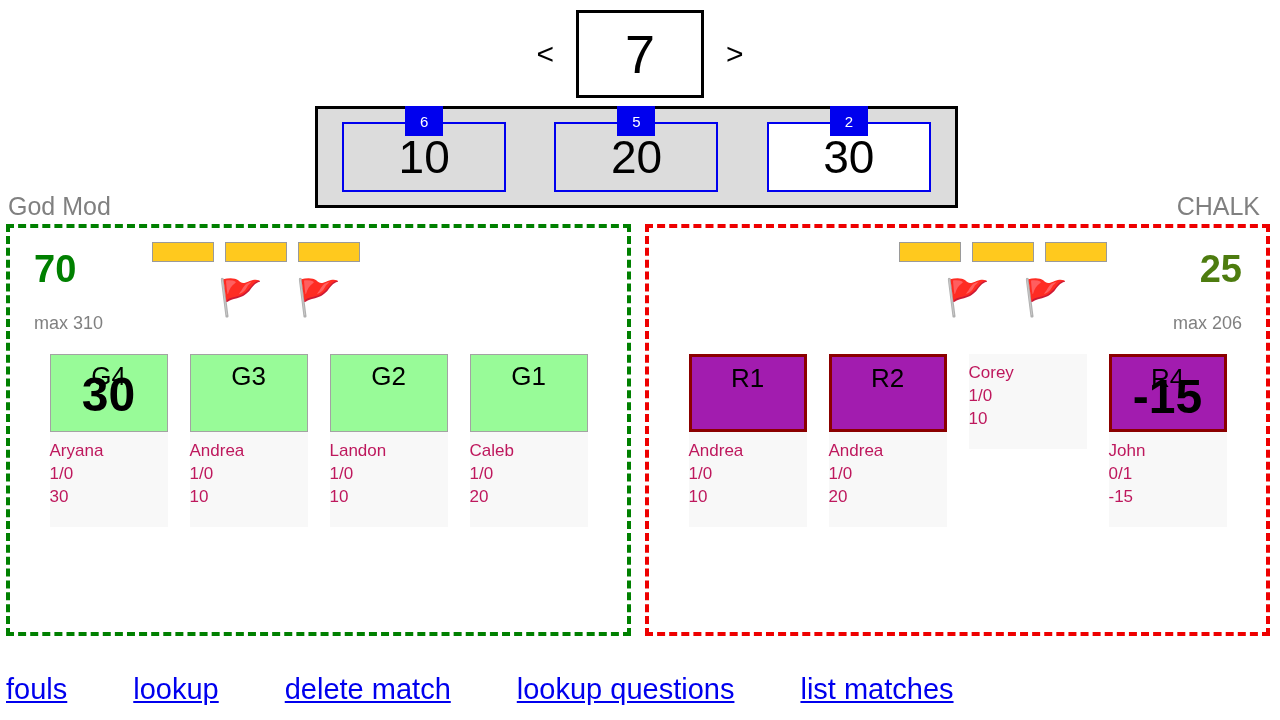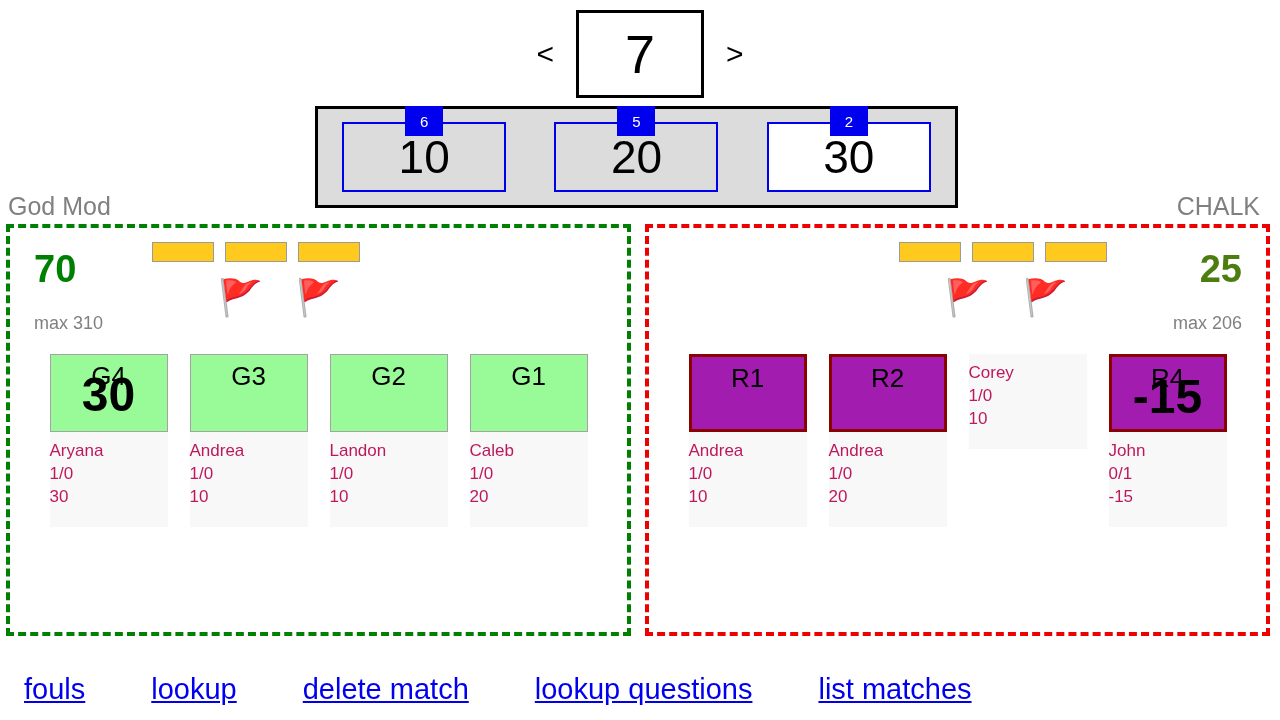--- a/index.html
+++ b/index.html
@@ -110,21 +110,21 @@
   .pinfo{
     width:118px;background:#f8f8f8;
     padding:8px 0 18px;text-align:left;
     font-size:17px;color:#be185d;line-height:1.35;
   }
 
   
   .links{
     position:absolute;left:0;top:675px;width:1280px;
     display:flex;align-items:center;
-    padding-left:24px;box-sizing:border-box;gap:66px;
+    padding-left:6px;box-sizing:border-box;gap:66px;
   }
   .links a{
     color:#0000ee;text-decoration:underline;font-size:29px;line-height:1;
     cursor:pointer;white-space:nowrap;
   }
 </style>
 </head>
 <body>
 
 <div class="qnav">

